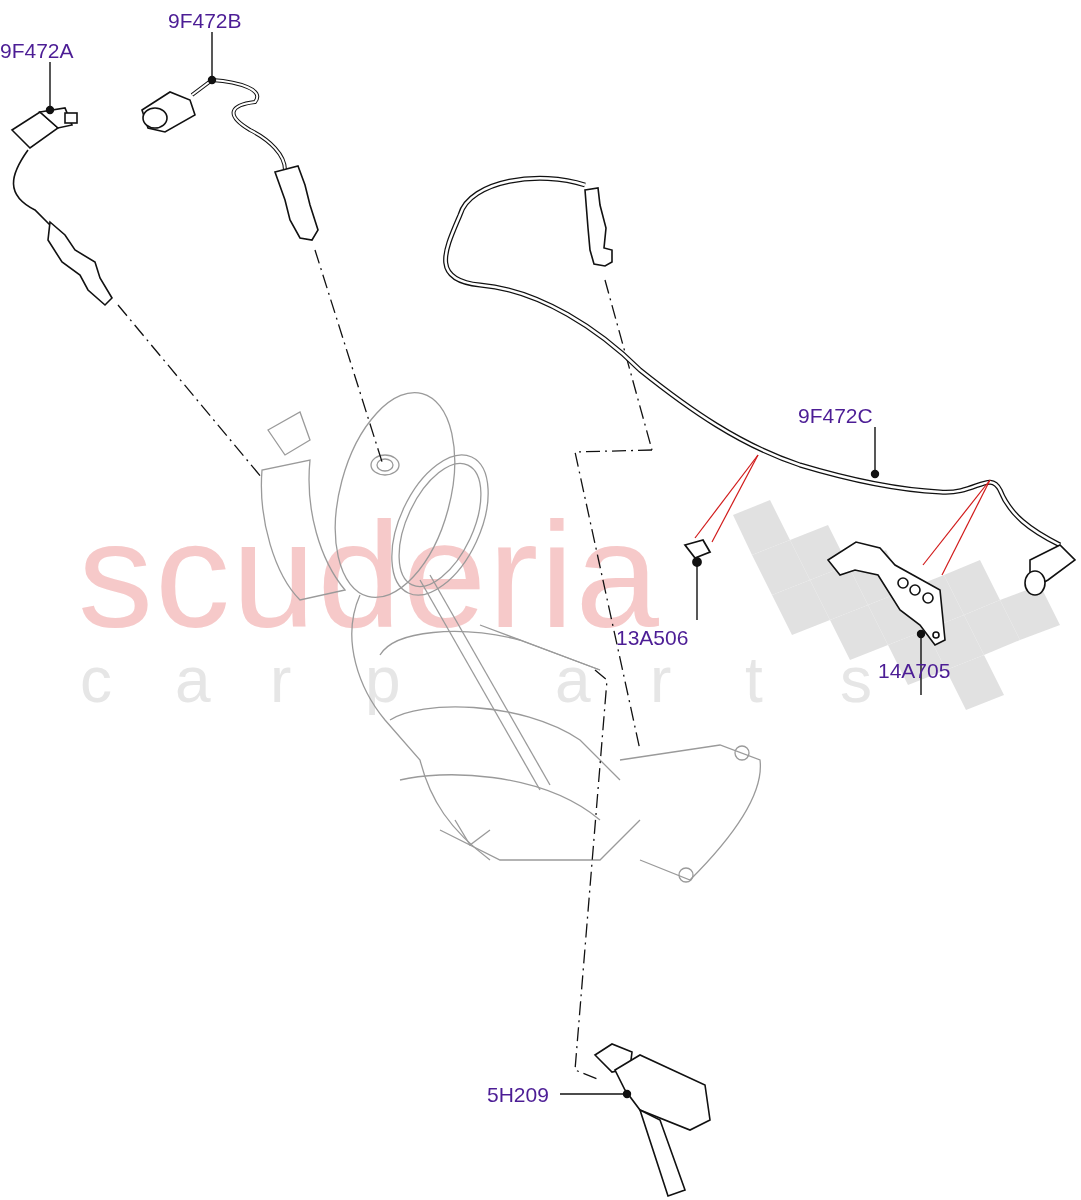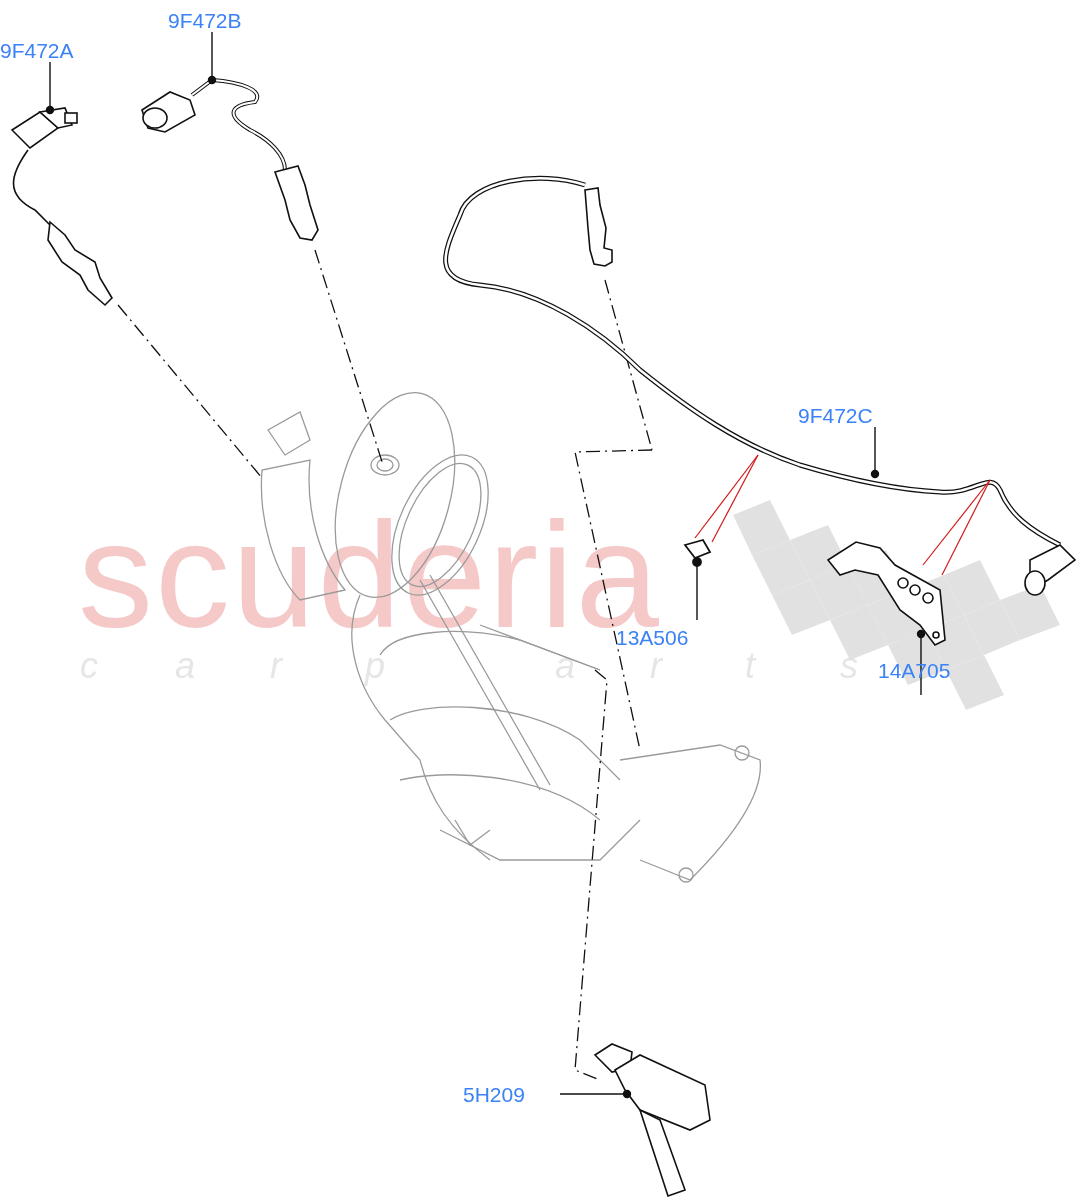--- a/index.html
+++ b/index.html
@@ -1,24 +1,24 @@
 <!DOCTYPE html>
 <html><head>
 <meta charset="utf-8">
 <style>
   html, body { margin: 0; padding: 0; background: #ffffff; }
   body { width: 1081px; height: 1200px; position: relative; overflow: hidden;
          font-family: "Liberation Sans", sans-serif; }
   #canvas { position: absolute; left: 0; top: 0; width: 1081px; height: 1200px; }
   .wm-main { position: absolute; left: 78px; top: 500px; font-size: 150px; letter-spacing: 2px;
              color: #f6c9c9; font-family: "Liberation Sans", sans-serif; line-height: 1; }
-  .wm-sub { position: absolute; left: 80px; top: 648px; font-size: 36px; color: #e6e6e6;
-            font-family: "Liberation Sans", sans-serif; line-height: 1; word-spacing: 0; font-style: italic; }
+  .wm-sub { position: absolute; left: 80px; top: 648px; font-size: 64px; color: #e6e6e6;
+            font-family: "Liberation Sans", sans-serif; line-height: 1; word-spacing: 0; }
   .wm-sub span { display: inline-block; width: 95px; }
-  .label { position: absolute; color: #3b82f6; font-size: 21px; line-height: 1;
+  .label { position: absolute; color: #4c1d95; font-size: 21px; line-height: 1;
            font-family: "Liberation Sans", sans-serif; white-space: nowrap; cursor: pointer; text-align: center; }
   svg { position: absolute; left: 0; top: 0; }
 </style>
 </head>
 <body>
 
 <div id="canvas">
 
   <div class="wm-main">scuderia</div>
   <div class="wm-sub">
@@ -138,14 +138,14 @@
       <line x1="560" y1="1094" x2="625" y2="1094"></line>
         <circle cx="627" cy="1094" r="3.5"></circle>
     </g>
   </svg>
 
   <div class="label" style="left:0;top:40px">9F472A</div>
   <div class="label" style="left:168px;top:10px">9F472B</div>
   <div class="label" style="left:798px;top:405px">9F472C</div>
   <div class="label" style="left:616px;top:627px">13A506</div>
   <div class="label" style="left:878px;top:660px">14A705</div>
-  <div class="label" style="left:463px;top:1084px">5H209</div>
+  <div class="label" style="left:487px;top:1084px">5H209</div>
 </div>
 
 </body></html>

